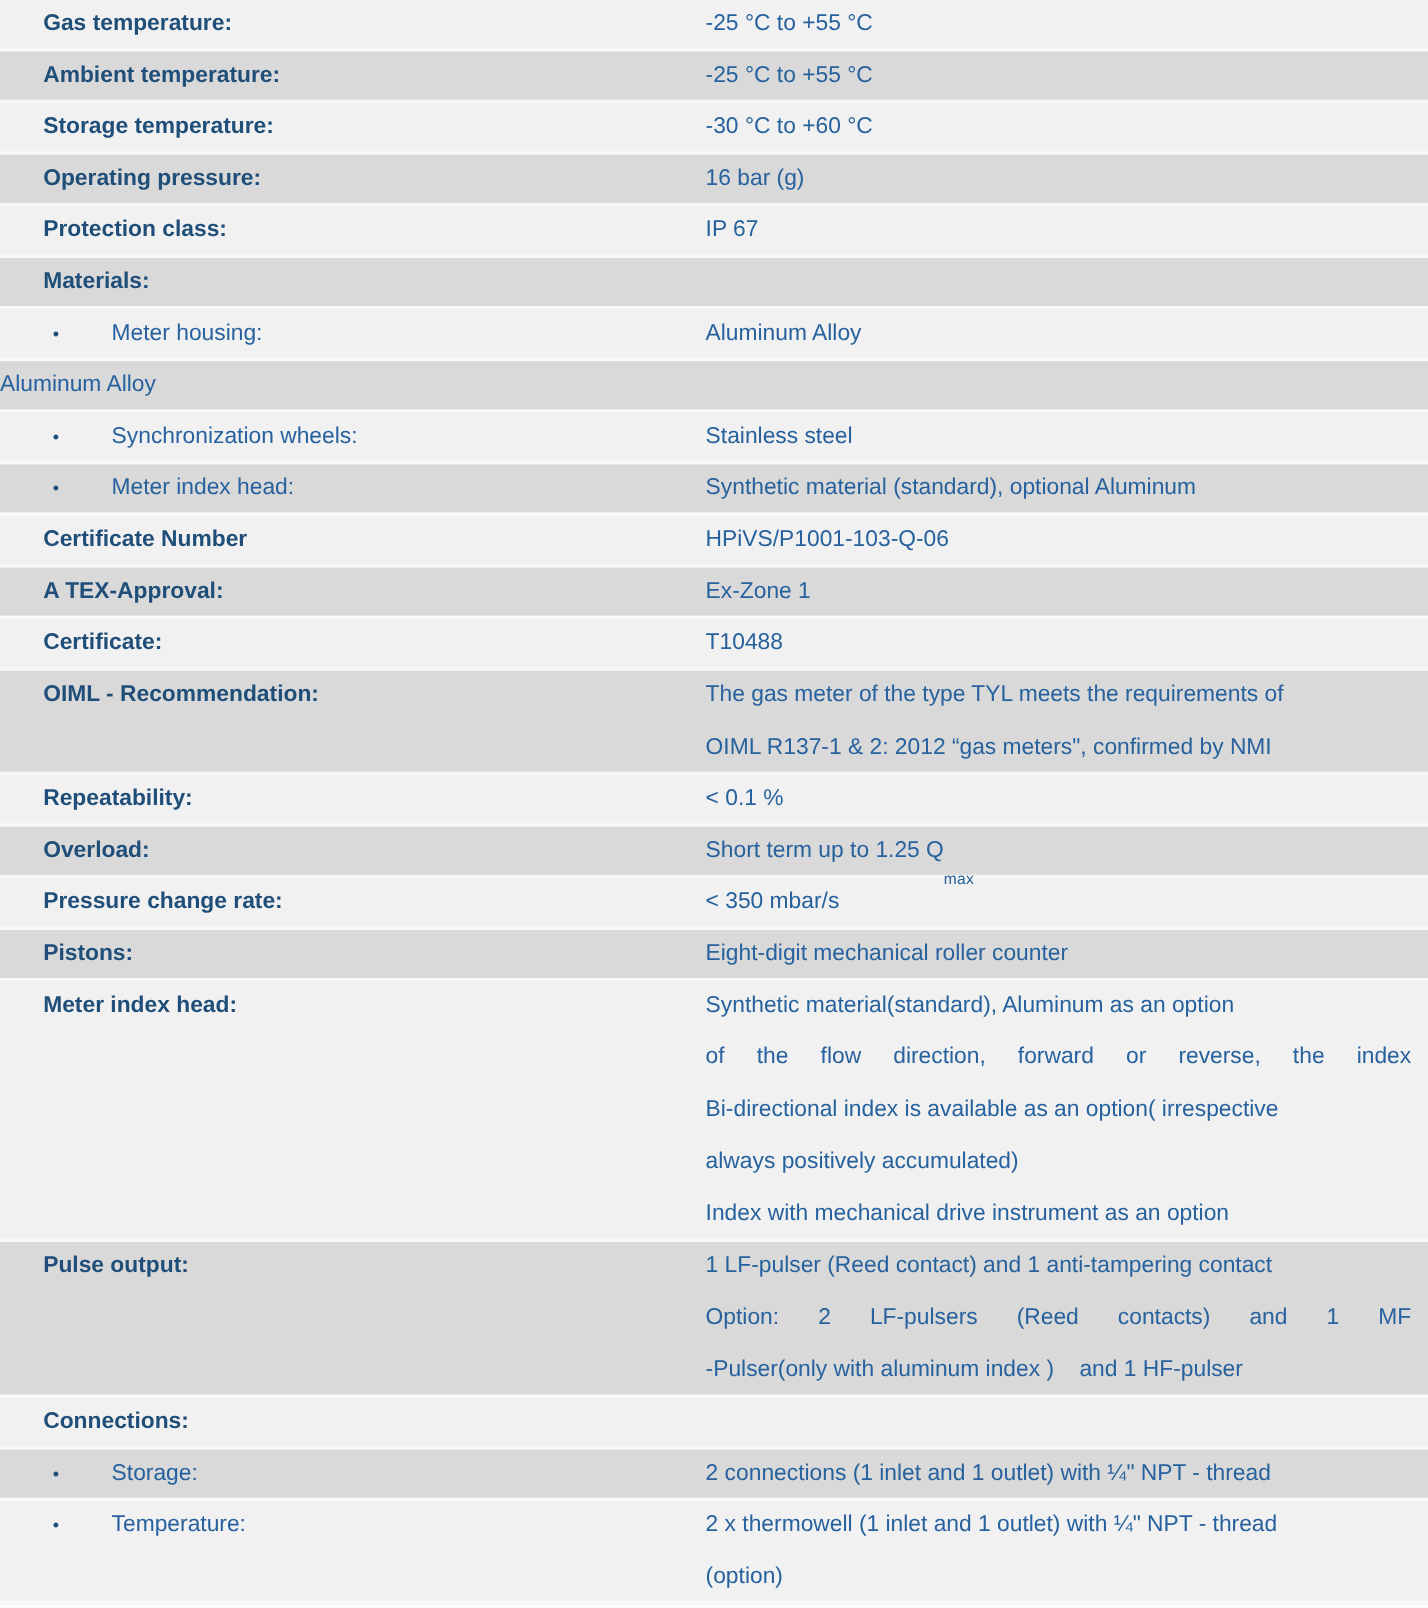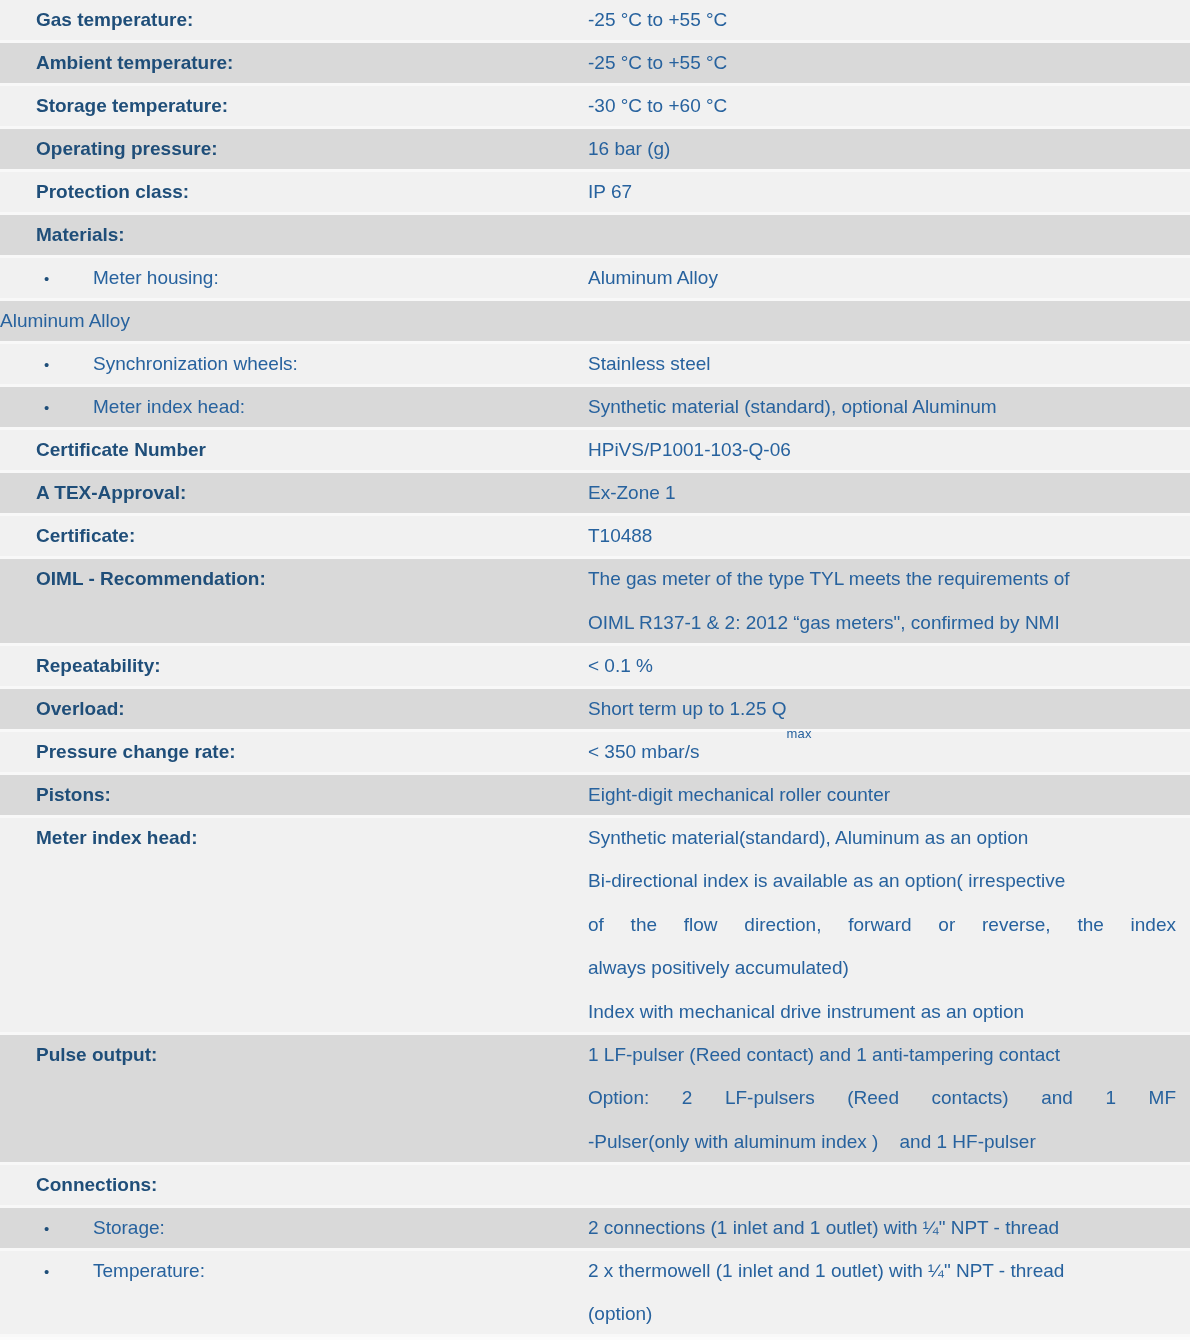--- a/index.html
+++ b/index.html
@@ -181,22 +181,22 @@
       <div class="cell value-cell">
         <div class="line">Eight-digit mechanical roller counter</div>
       </div>
     </div>
     <div class="row">
       <div class="cell label-cell">
         <div class="line"><span class="lab bold">Meter index head:</span></div>
       </div>
       <div class="cell value-cell">
         <div class="line">Synthetic material(standard), Aluminum as an option</div>
+        <div class="line just">of the flow direction, forward or reverse, the index</div>
         <div class="line">Bi-directional index is available as an option( irrespective</div>
-        <div class="line just">of the flow direction, forward or reverse, the index</div>
         <div class="line">always positively accumulated)</div>
         <div class="line">Index with mechanical drive instrument as an option</div>
       </div>
     </div>
     <div class="row">
       <div class="cell label-cell">
         <div class="line"><span class="lab bold">Pulse output:</span></div>
       </div>
       <div class="cell value-cell">
         <div class="line">1 LF-pulser (Reed contact) and 1 anti-tampering contact</div>

